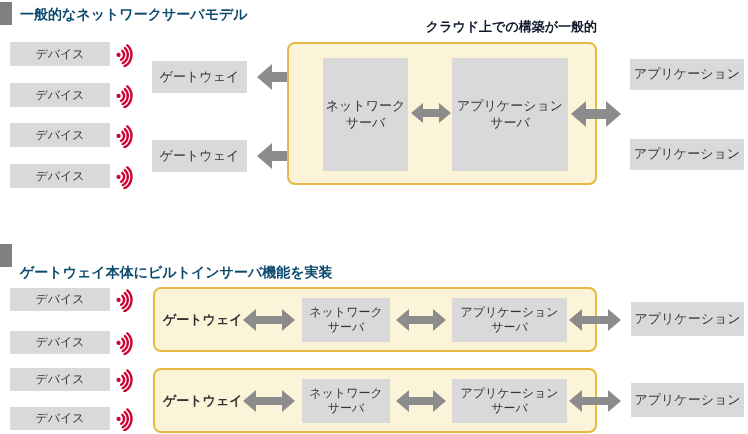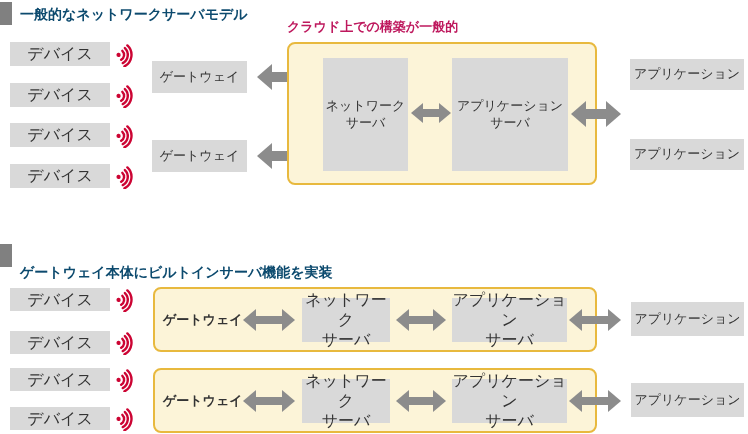--- a/index.html
+++ b/index.html
@@ -8,31 +8,31 @@
     font-family:"Liberation Sans","DejaVu Sans",sans-serif;
     color:#222;
   }
   
   .marker{position:absolute;width:12px;height:23px;background:var(--marker-gray,#808080);}
   .sec-title{position:absolute;font-size:14px;font-weight:bold;color:#0c4a6e;line-height:20px;white-space:nowrap;}
   
   .gbox{
     position:absolute;background:var(--box-gray,#d9d9d9);
     display:flex;align-items:center;justify-content:center;
-    color:#333;text-align:center;font-size:16px;line-height:1.25;
+    color:#333;text-align:center;font-size:12px;line-height:1.25;
   }
   .f13{font-size:13px;}
   .two-line{white-space:pre-line;}
   
   .ybox{
     position:absolute;background:var(--cloud-fill,#fcf4d8);
     border:2px solid var(--cloud-border,#e8b93e);border-radius:8px;
     box-sizing:border-box;
   }
-  .caption{position:absolute;font-size:13px;font-weight:bold;color:#be185d;text-align:left;}
+  .caption{position:absolute;font-size:13px;font-weight:bold;color:#0f172a;text-align:right;}
   .gw-label{
     position:absolute;display:flex;align-items:center;
     font-size:13px;font-weight:bold;color:#333;white-space:nowrap;
   }
   
   .darrow{position:absolute;display:flex;align-items:center;}
   .darrow i{display:block;}
   .darrow .bar{flex:1;height:10px;background:var(--arrow-gray,#8c8c8c);}
   .darrow .ah{width:0;height:0;border-top:13px solid transparent;border-bottom:13px solid transparent;}
   .darrow .ah.l{border-right:15px solid var(--arrow-gray,#8c8c8c);}

